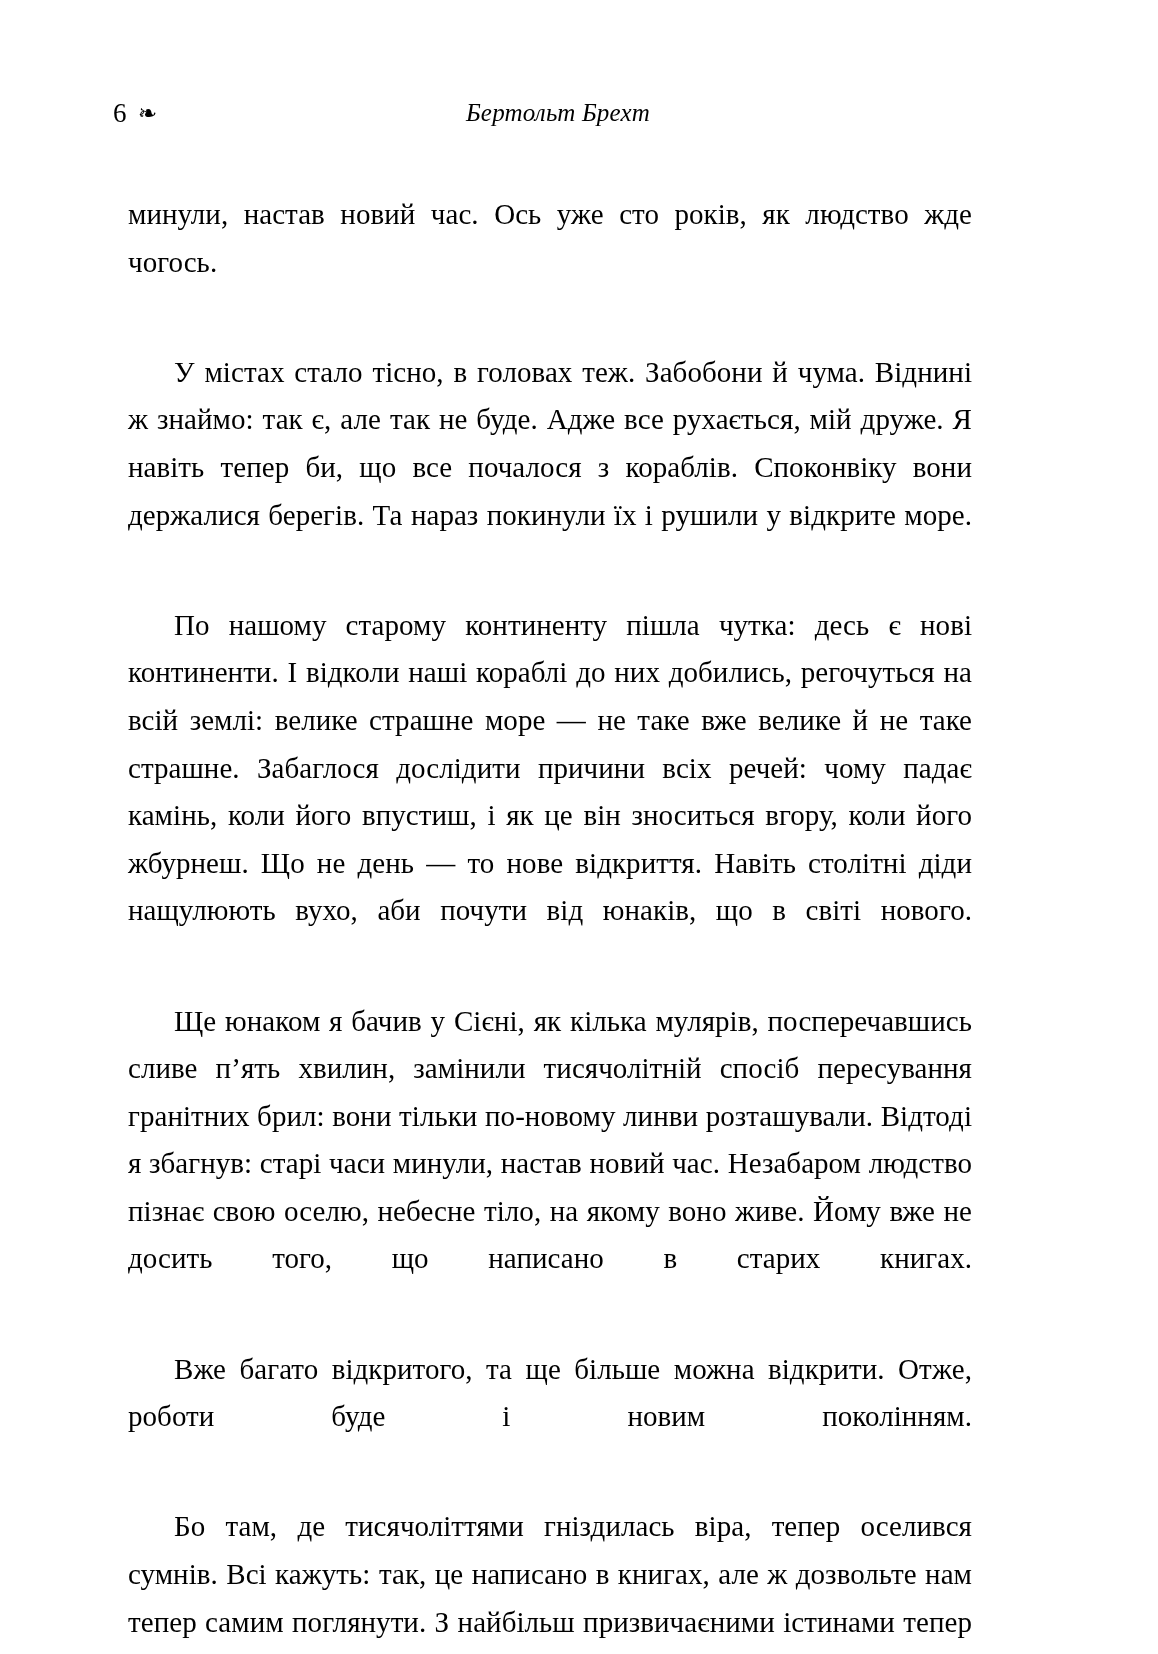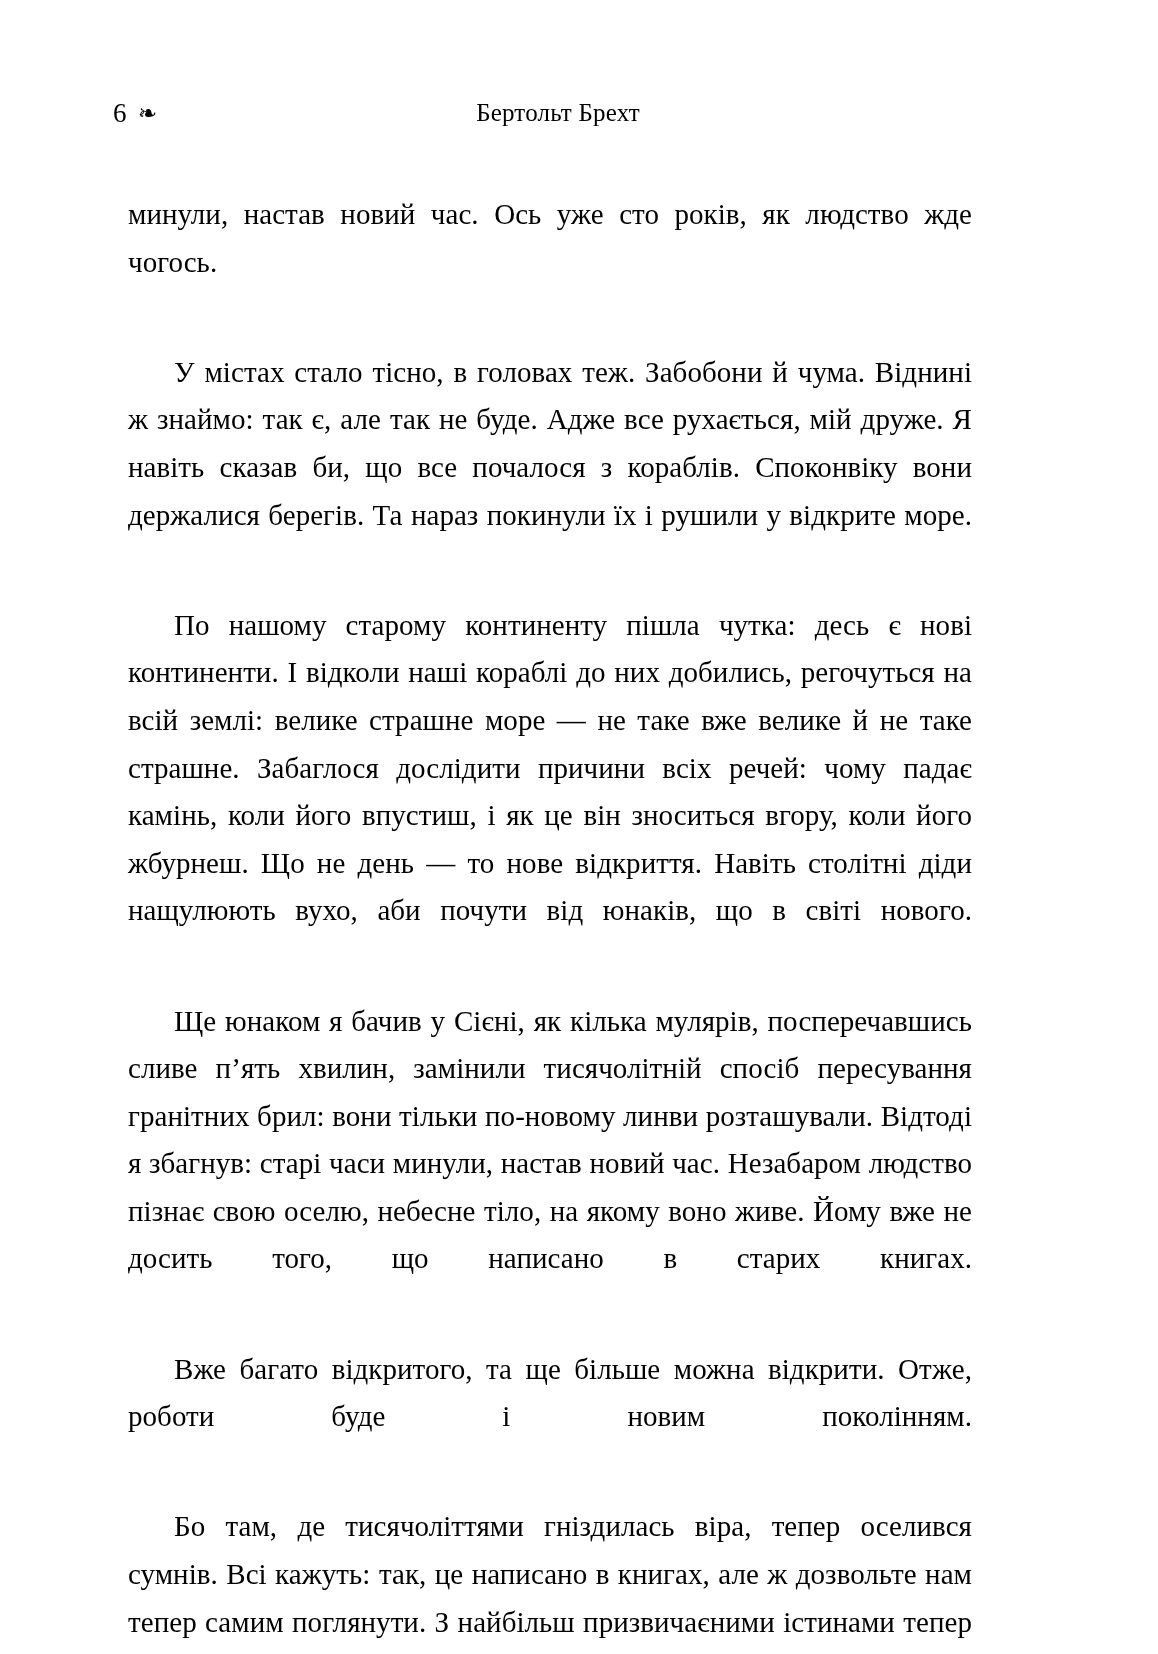--- a/index.html
+++ b/index.html
@@ -38,20 +38,21 @@
     margin-left: 11px;
     font-size: 23px;
     line-height: 1;
     transform: translateY(-1px);
   }
   .running-title {
     position: absolute;
     left: 0;
     right: 0;
     text-align: center;
+    font-style: italic;
     font-size: 25px;
     line-height: 1;
     letter-spacing: 0.2px;
     transform: translateX(9px);
   }
 
   
   .textblock {
     position: absolute;
     left: 113px;
@@ -86,21 +87,21 @@
 <div class="page">
 
   <div class="header">
     <span class="folio">6</span>
     <span class="folio-ornament">❧</span>
     <span class="running-title">Бертольт Брехт</span>
   </div>
 
   <div class="textblock">
     <p class="para first">минули, настав новий час. Ось уже сто років, як людство жде чогось.</p>
-    <p class="para">У містах стало тісно, в головах теж. Забобони й чума. Віднині ж знаймо: так є, але так не буде. Адже все рухається, мій друже. Я навіть сказав би, що все почалося з кораблів. Споконвіку вони держалися берегів. Та нараз покинули їх і рушили у відкрите море.</p>
+    <p class="para">У містах стало тісно, в головах теж. Забобони й чума. Віднині ж знаймо: так є, але так не буде. Адже все рухається, мій друже. Я навіть тепер би, що все почалося з кораблів. Споконвіку вони держалися берегів. Та нараз покинули їх і рушили у відкрите море.</p>
     <p class="para">По нашому старому континенту пішла чутка: десь є нові континенти. І відколи наші кораблі до них добились, регочуться на всій землі: велике страшне море — не таке вже велике й не таке страшне. Забаглося дослідити причини всіх речей: чому падає камінь, коли його впустиш, і як це він зноситься вгору, коли його жбурнеш. Що не день — то нове відкриття. Навіть столітні діди нащулюють вухо, аби почути від юнаків, що в світі нового.</p>
     <p class="para">Ще юнаком я бачив у Сієні, як кілька мулярів, посперечавшись сливе п’ять хвилин, замінили тисячолітній спосіб пересування гранітних брил: вони тільки по-новому линви розташували. Відтоді я збагнув: старі часи минули, настав новий час. Незабаром людство пізнає свою оселю, небесне тіло, на якому воно живе. Йому вже не досить того, що написано в старих книгах.</p>
     <p class="para">Вже багато відкритого, та ще більше можна відкрити. Отже, роботи буде і новим поколінням.</p>
     <p class="para">Бо там, де тисячоліттями гніздилась віра, тепер оселився сумнів. Всі кажуть: так, це написано в книгах, але ж дозвольте нам тепер самим поглянути. З найбільш призвичаєними істинами тепер не церемоняться: сумніваються в тому, в чому раніш чутка не сумнівались.</p>
     <p class="para">Від цього знявся такий вітер, що розвіяв поли золототканих одінь князів і прелатів, заголивши і товсті і сухі ноги — такі ж ноги, як і в нас. А небо, як виявилось, — порожнє. Тому й зчинився на світі веселий регіт.</p>
 
   </div>
 
 </div>
 

